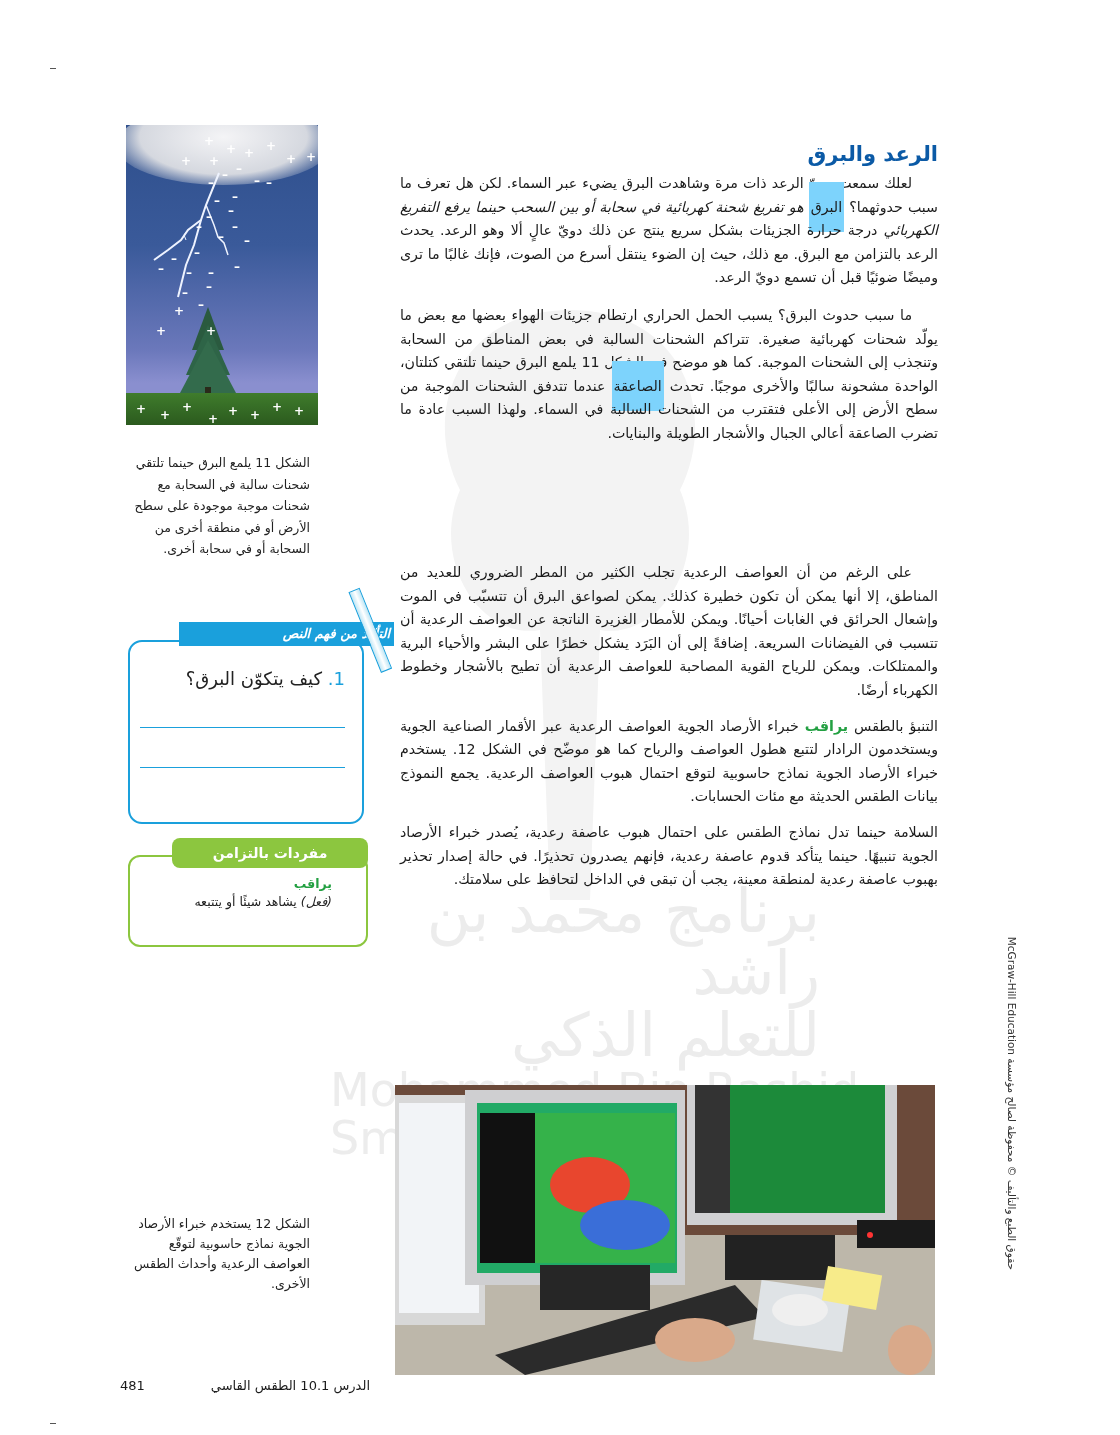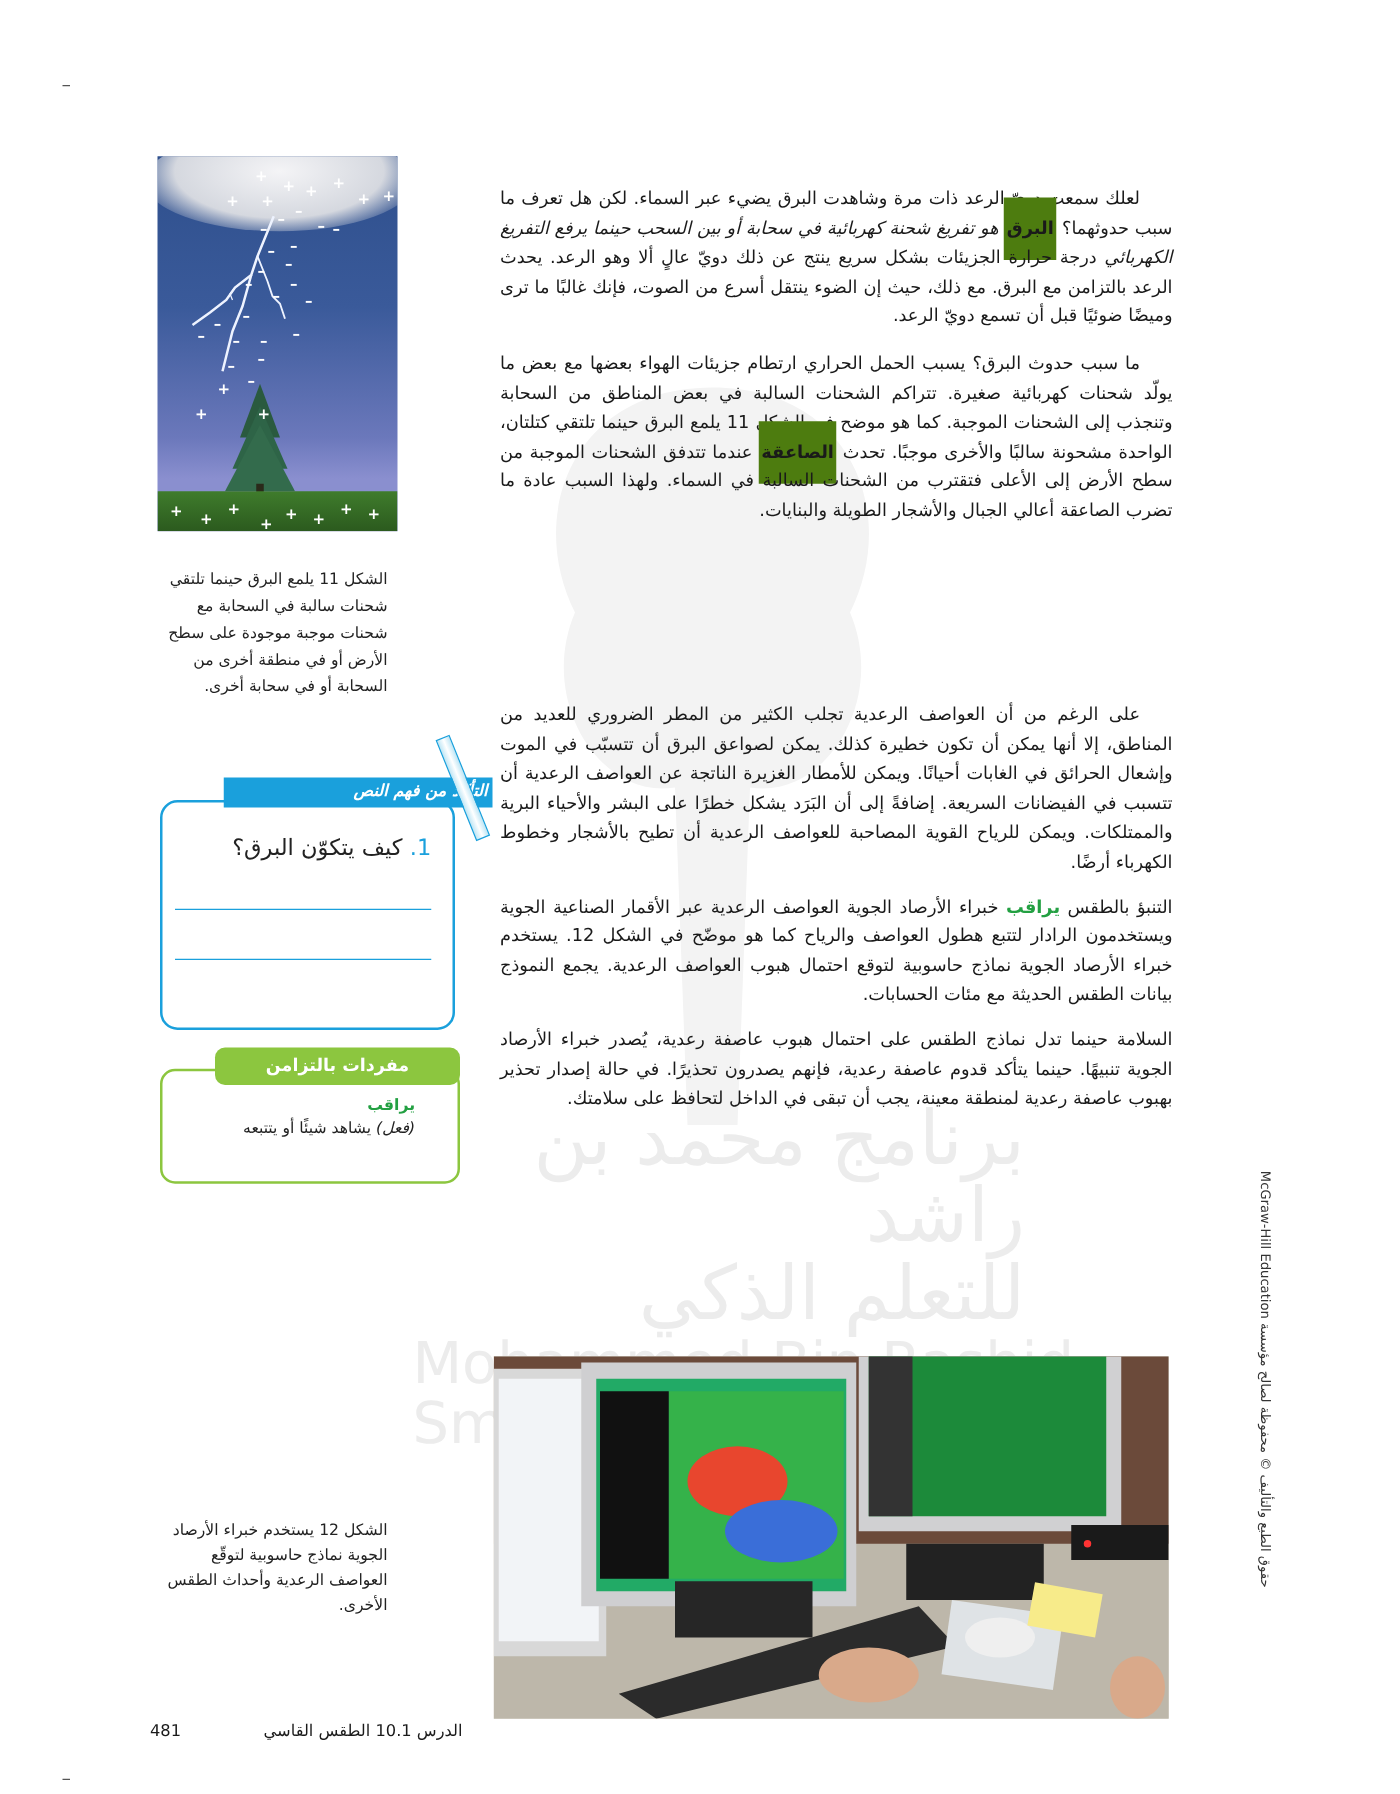--- a/index.html
+++ b/index.html
@@ -10,21 +10,21 @@
   
   .watermark { position: absolute; left: 300px; top: 880px; width: 700px; color: #ececec; font-family: "DejaVu Sans", sans-serif; z-index: 0; pointer-events: none; }
   .wm-ar { font-size: 60px; direction: rtl; text-align: right; line-height: 62px; width: 520px; }
   .wm-en { font-size: 46px; line-height: 48px; margin-left: 30px; }
   .wm-tree { position: absolute; left: 420px; top: 300px; width: 300px; height: 620px; z-index: 0; pointer-events: none; }
 
   .main-col { position: absolute; left: 400px; width: 538px; direction: rtl; text-align: justify; z-index: 1; }
   .h2 { color: #0b5aa6; font-weight: bold; font-size: 21px; direction: rtl; text-align: right; }
   .para { font-size: 14.2px; line-height: 23.6px; text-indent: 26px; margin: 0; }
   .para.noindent { text-indent: 0; }
-  .term { background: #4d7c0f; font-weight: bold; padding: 17px 2px; }
+  .term { background: #7dd3fc; font-weight: normal; padding: 17px 2px; }
   .bold { font-weight: normal; }
   .green { color: #23a042; font-weight: bold; }
   .it { font-style: italic; }
 
   .fig11 { position: absolute; left: 126px; top: 125px; width: 192px; height: 300px; overflow: hidden;
            background: linear-gradient(#2e4f8c 0%, #3a5a9a 40%, #6b78bb 75%, #8a8fcf 86%); }
   .cloud { position: absolute; left: -10px; top: -20px; width: 215px; height: 80px; border-radius: 50%;
            background: radial-gradient(ellipse at 50% 40%, #f4f4f6 0%, #d5d8df 55%, rgba(180,185,200,0.0) 80%); }
   .grass { position: absolute; left: 0; bottom: 0; width: 100%; height: 32px; background: linear-gradient(#3f7c2c, #2b5a1e); }
   .sign { position: absolute; color: #fff; font-size: 12px; line-height: 12px; font-weight: bold; }
@@ -53,20 +53,21 @@
   <path d="M150 10 C40 10 0 110 40 190 C10 260 60 340 120 330 L130 600 L170 600 L180 330 C240 340 290 260 260 190 C300 110 260 10 150 10 Z" fill="#f3f3f3"></path>
 </svg>
 <div class="watermark">
   <div class="wm-ar">برنامج محمد بن راشد</div>
   <div class="wm-ar">للتعلم الذكي</div>
   <div class="wm-en">Mohammed Bin Rashid</div>
   <div class="wm-en">Smart Learning</div>
 </div>
 
 <div class="main-col" style="top:142px">
+  <div class="h2">الرعد والبرق</div>
   <p class="para" style="margin-top:6px"><span>لعلك سمعت دويّ الرعد ذات مرة وشاهدت البرق يضيء عبر السماء. لكن هل تعرف ما سبب حدوثهما؟ </span><span class="term">البرق</span><span class="it"> هو </span><span class="it">تفريغ شحنة كهربائية في سحابة أو بين السحب حينما يرفع التفريغ الكهربائي</span><span> درجة حرارة الجزيئات بشكل سريع ينتج عن ذلك دويّ عالٍ ألا وهو الرعد. يحدث الرعد بالتزامن مع البرق. مع ذلك، حيث إن الضوء ينتقل أسرع من الصوت، فإنك غالبًا ما ترى وميضًا ضوئيًا قبل أن تسمع دويّ الرعد.</span></p>
   <p class="para" style="margin-top:14px"><span>ما سبب حدوث البرق؟ يسبب الحمل الحراري ارتطام جزيئات الهواء بعضها مع بعض ما يولّد شحنات كهربائية صغيرة. تتراكم الشحنات السالبة في بعض المناطق من السحابة وتنجذب إلى الشحنات الموجبة. كما هو موضح في </span><span class="bold">الشكل 11</span><span> يلمع البرق حينما تلتقي كتلتان، الواحدة مشحونة سالبًا والأخرى موجبًا. تحدث </span><span class="term">الصاعقة</span><span> عندما تتدفق الشحنات الموجبة من سطح الأرض إلى الأعلى فتقترب من الشحنات السالبة في السماء. ولهذا السبب عادة ما تضرب الصاعقة أعالي الجبال والأشجار الطويلة والبنايات.</span></p>
 </div>
 
 <div class="main-col" style="top:555px">
   <p class="para" style="margin-top:6px">على الرغم من أن العواصف الرعدية تجلب الكثير من المطر الضروري للعديد من المناطق، إلا أنها يمكن أن تكون خطيرة كذلك. يمكن لصواعق البرق أن تتسبّب في الموت وإشعال الحرائق في الغابات أحيانًا. ويمكن للأمطار الغزيرة الناتجة عن العواصف الرعدية أن تتسبب في الفيضانات السريعة. إضافةً إلى أن البَرَد يشكل خطرًا على البشر والأحياء البرية والممتلكات. ويمكن للرياح القوية المصاحبة للعواصف الرعدية أن تطيح بالأشجار وخطوط الكهرباء أرضًا.</p>
   <p class="para noindent" style="margin-top:12px"><span class="bold">التنبؤ بالطقس</span> <span class="green">يراقب</span><span> خبراء الأرصاد الجوية العواصف الرعدية عبر الأقمار الصناعية الجوية ويستخدمون الرادار لتتبع هطول العواصف والرياح كما هو موضّح في </span><span class="bold">الشكل 12</span><span>. يستخدم خبراء الأرصاد الجوية نماذج حاسوبية لتوقع احتمال هبوب العواصف الرعدية. يجمع النموذج بيانات الطقس الحديثة مع مئات الحسابات.</span></p>
   <p class="para noindent" style="margin-top:12px"><span class="bold">السلامة</span><span> حينما تدل نماذج الطقس على احتمال هبوب عاصفة رعدية، يُصدر خبراء الأرصاد الجوية تنبيهًا. حينما يتأكد قدوم عاصفة رعدية، فإنهم يصدرون تحذيرًا. في حالة إصدار تحذير بهبوب عاصفة رعدية لمنطقة معينة، يجب أن تبقى في الداخل لتحافظ على سلامتك.</span></p>
 </div>
 

